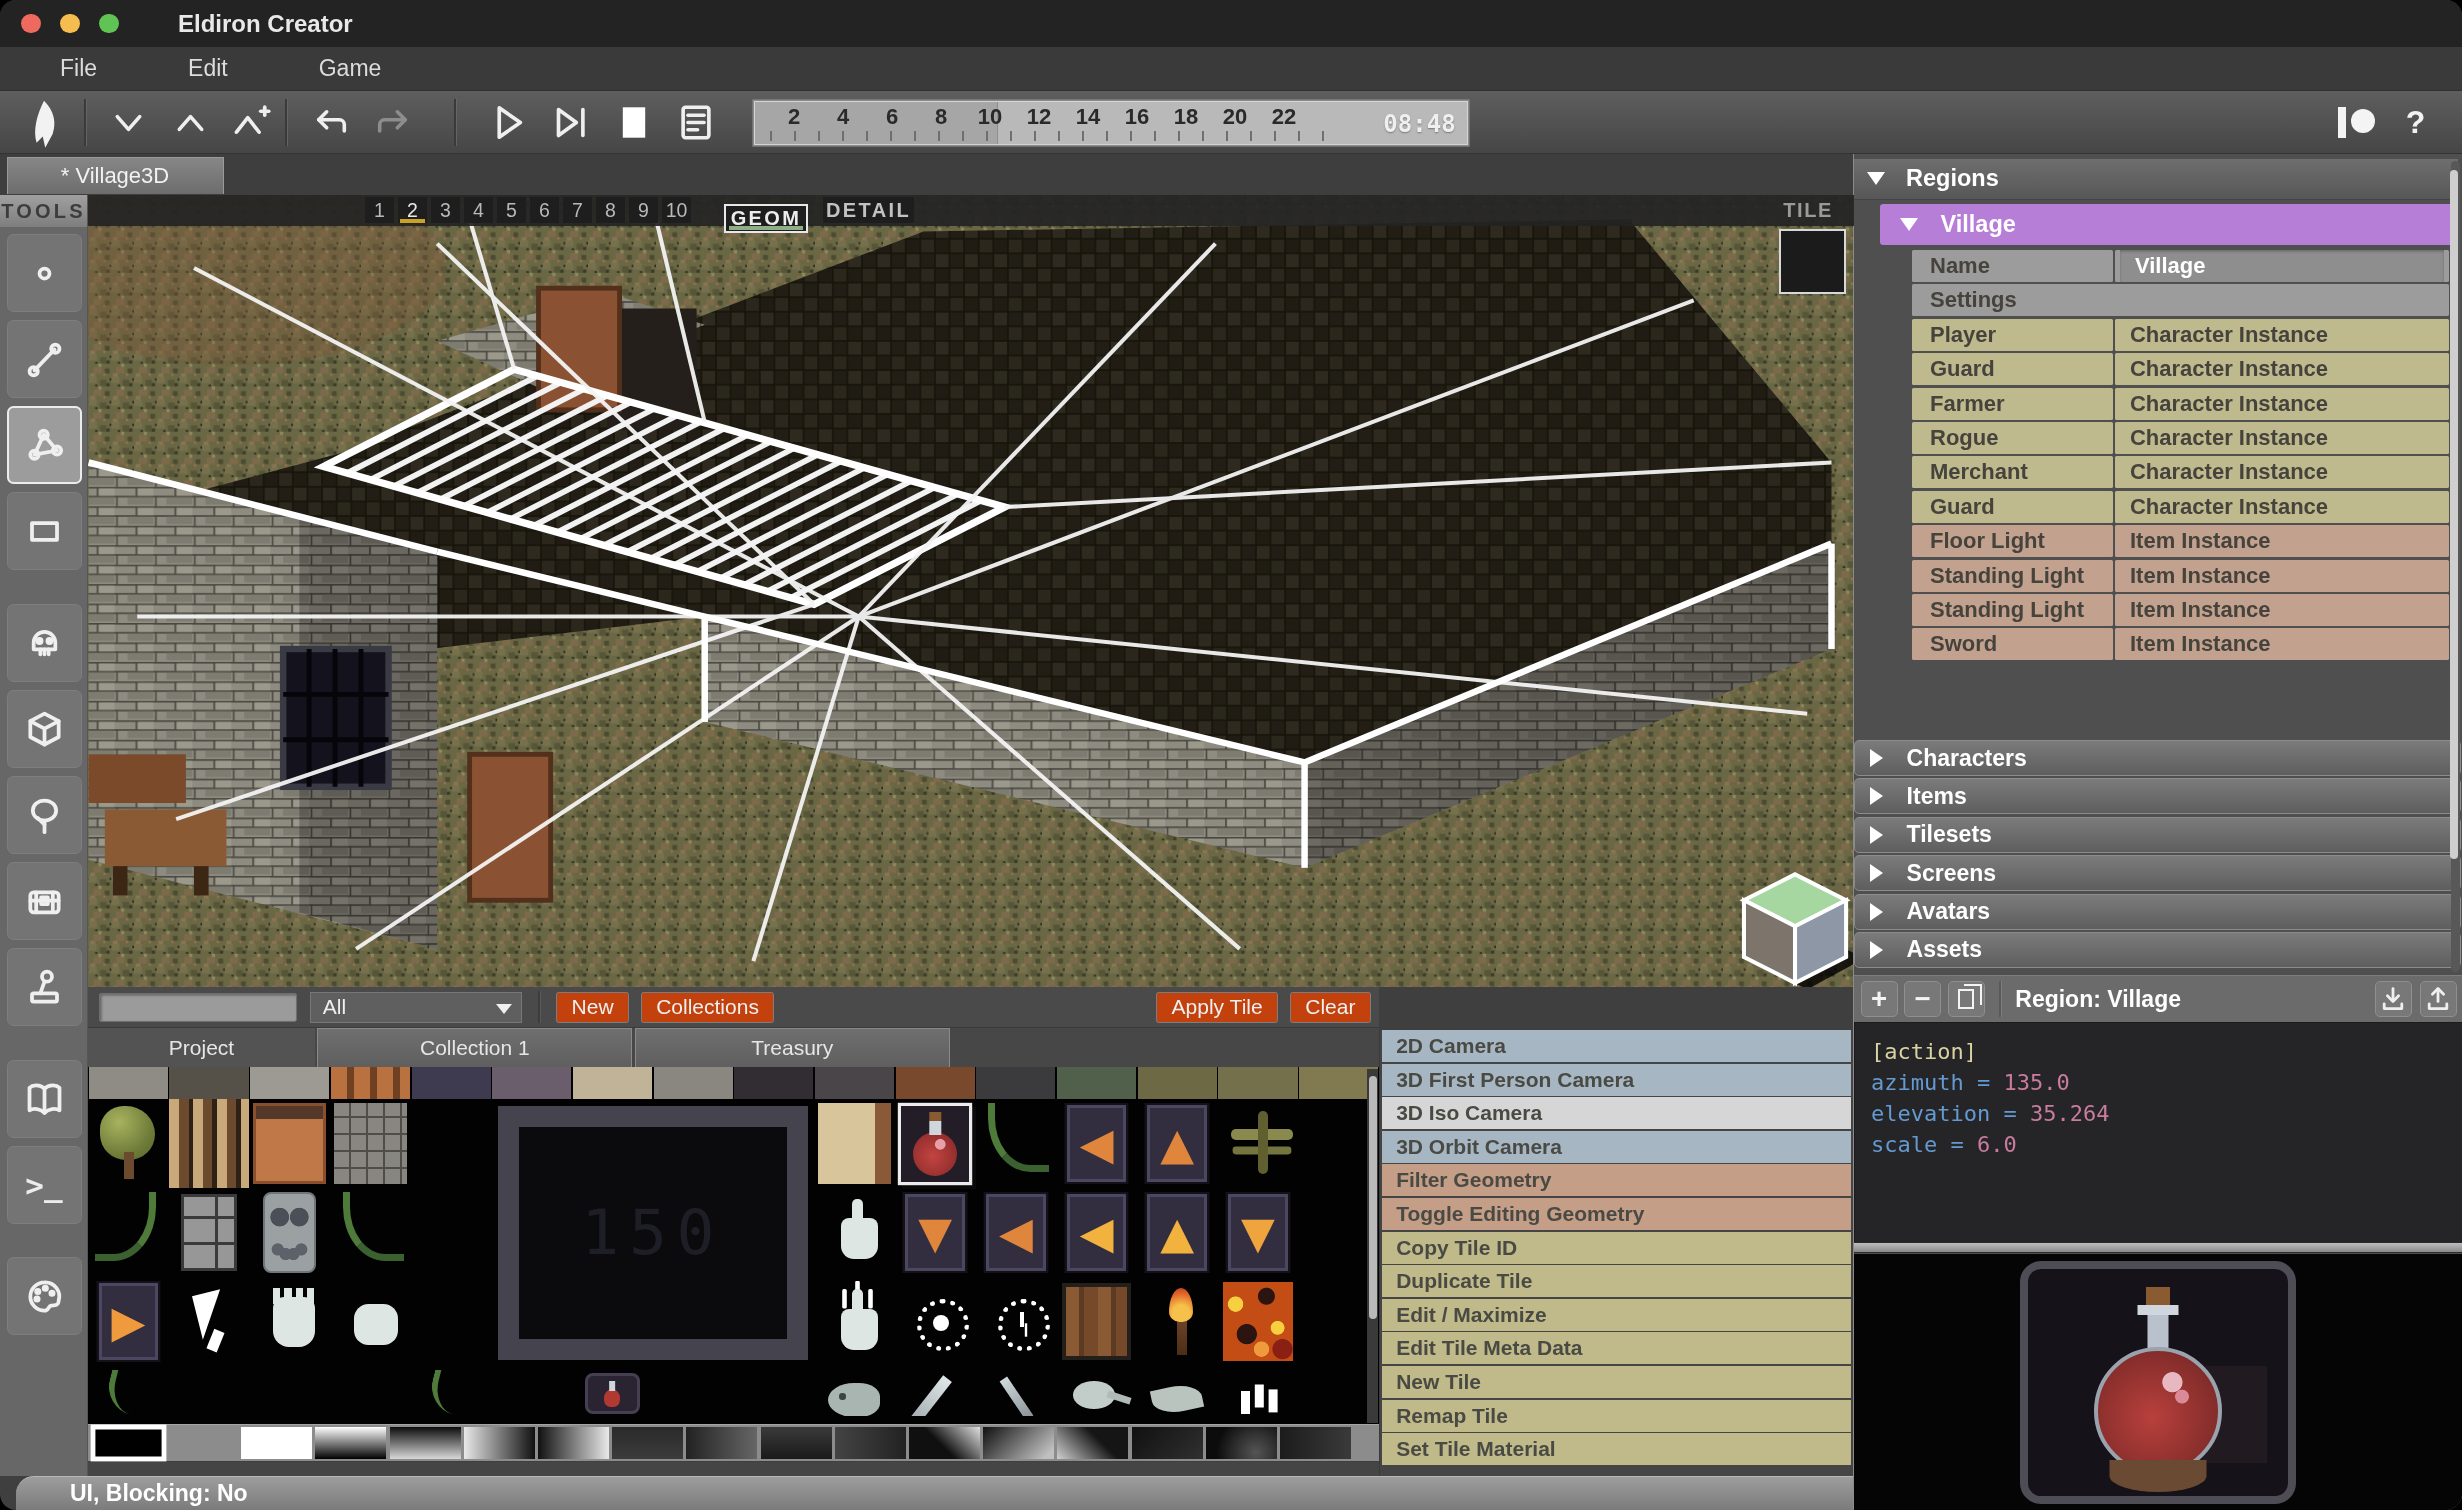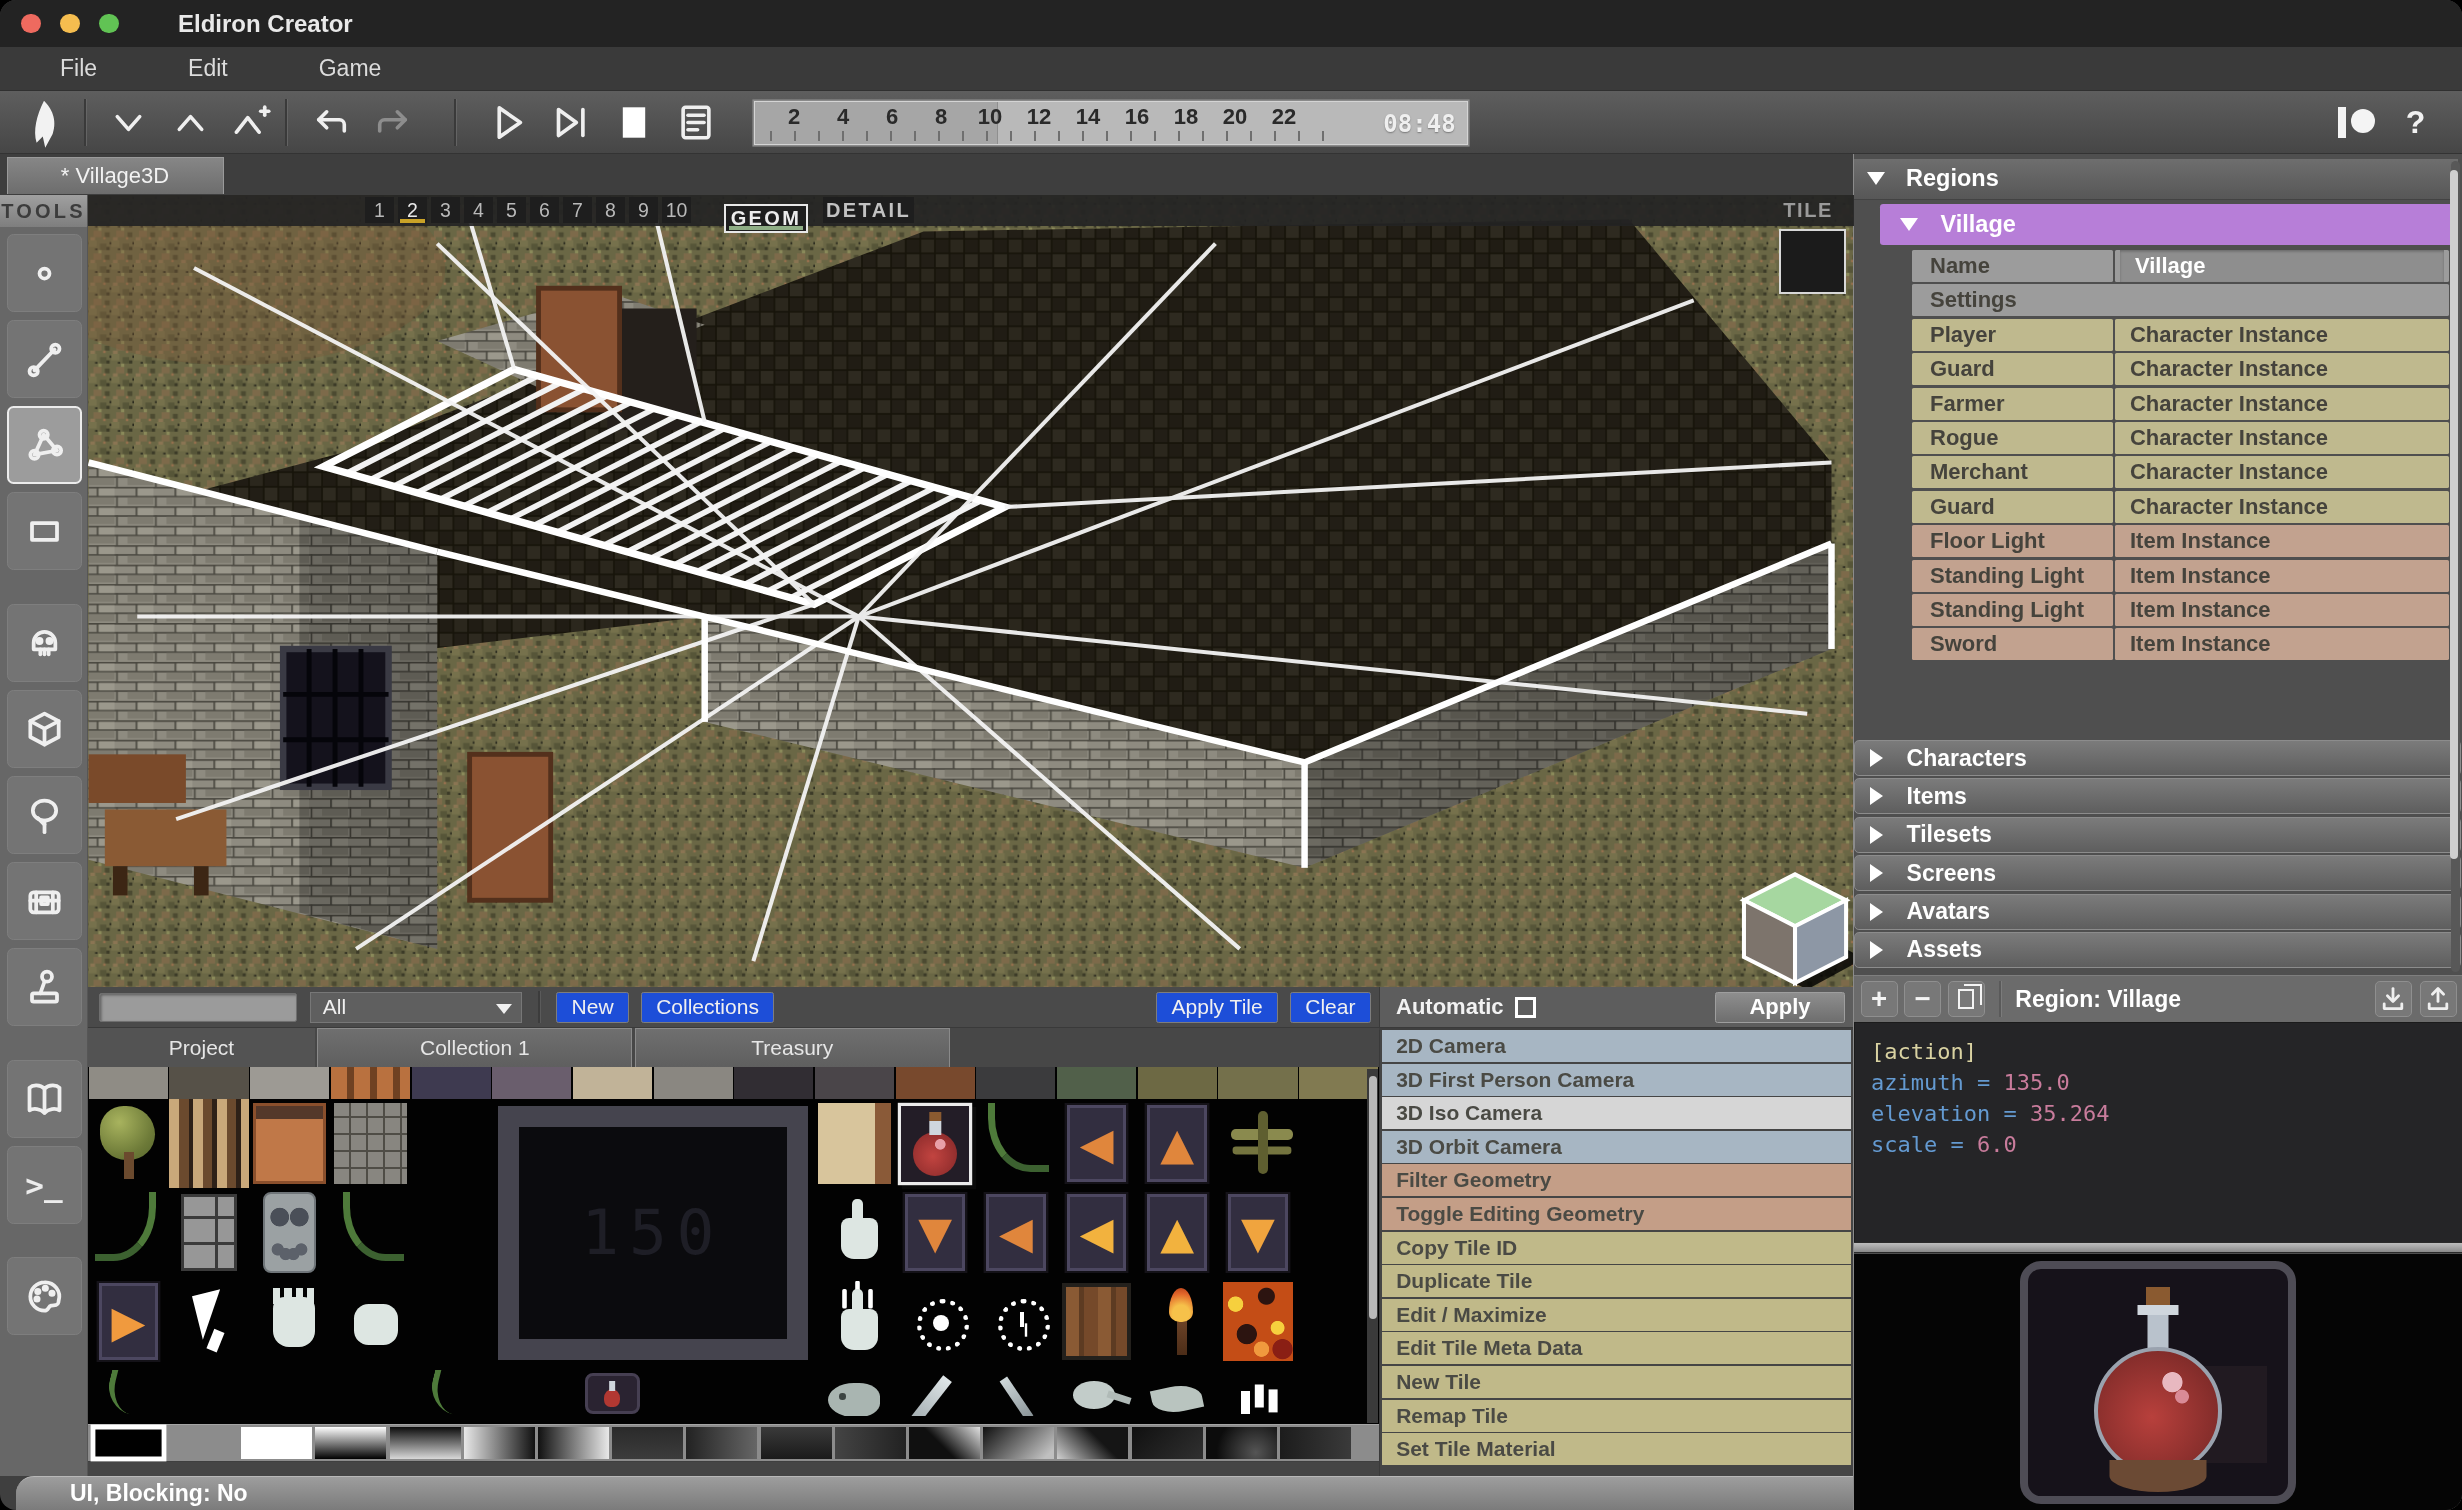--- a/index.html
+++ b/index.html
@@ -78,21 +78,21 @@
   
   #palette-head{position:absolute;left:88px;top:987px;width:1291px;height:41px;background:#4a4a4a;
                 display:flex;align-items:center;border-bottom:1.6px solid #3a3a3a;}
   #search-input{margin-left:11.4px;width:198px;height:29px;background:#9b9b9b;border:1.6px solid #6f6f6f;
                 border-radius:2.4px;box-shadow:inset 1.6px 1.6px 2.4px rgba(0,0,0,0.35);}
   #filter-dd{margin-left:13px;width:212px;height:31px;background:#5f5f5f;border:0.8px solid #777;
              display:flex;align-items:center;padding:0 11.4px;font-size:21px;color:#f0f0f0;position:relative;}
   .dd-arrow{position:absolute;right:9.7px;top:11.4px;width:0;height:0;border-left:8px solid transparent;
             border-right:8px solid transparent;border-top:10.5px solid #f0f0f0;}
   .vsep{width:1.6px;height:32px;background:#3c3c3c;box-shadow:0.8px 0 0 #5f5f5f;margin:0 16px;}
-  .pbtn{height:31px;background:#1d4ed8;border:0.8px solid #7d7d7d;border-radius:2.4px;color:#f0f0f0;
+  .pbtn{height:31px;background:#c2410c;border:0.8px solid #7d7d7d;border-radius:2.4px;color:#f0f0f0;
         font-size:21px;display:flex;align-items:center;justify-content:center;padding:0 14.6px;margin-right:11.4px;}
   #apply-tile-btn{margin-left:auto;} #clear-btn{margin-right:8px;}
 
   
   #palette-tabs{position:absolute;left:88px;top:1028px;width:1291px;height:39px;background:#474747;display:flex;}
   .ptab{height:39px;display:flex;align-items:center;justify-content:center;font-size:21px;color:#e6e6e6;}
   .ptab.flat{width:227px;background:#535353;}
   .ptab.raised{width:315px;background:linear-gradient(#6f6f6f,#5f5f5f);border:0.8px solid #8a8a8a;border-bottom:none;margin-left:2.4px;}
 
   
@@ -726,25 +726,20 @@
       <div class="swatch" style="background: linear-gradient(315deg, rgb(48, 48, 48), rgb(16, 16, 16));"></div>
       <div class="swatch" style="background: radial-gradient(circle at 70% 80%, rgb(85, 85, 85), rgb(12, 12, 12) 70%);"></div>
       <div class="swatch" style="background: linear-gradient(90deg, rgb(28, 28, 28), rgb(58, 58, 58));"></div>
     </div>
   <div id="below-swatch"></div>
 
   <div id="statusbar">
     <span>UI, Blocking: No</span>
   </div>
 
-  <div id="cmd-head">
-    <span id="auto-label">Automatic</span>
-    <div id="auto-check"></div>
-    <div id="apply-btn">Apply</div>
-  </div>
   <div id="cmd-list">
 
   <div class="cmd blue">2D Camera</div>
       <div class="cmd blue">3D First Person Camera</div>
       <div class="cmd sel">3D Iso Camera</div>
       <div class="cmd blue">3D Orbit Camera</div>
       <div class="cmd salmon">Filter Geometry</div>
       <div class="cmd salmon">Toggle Editing Geometry</div>
       <div class="cmd khaki">Copy Tile ID</div>
       <div class="cmd khaki">Duplicate Tile</div>

